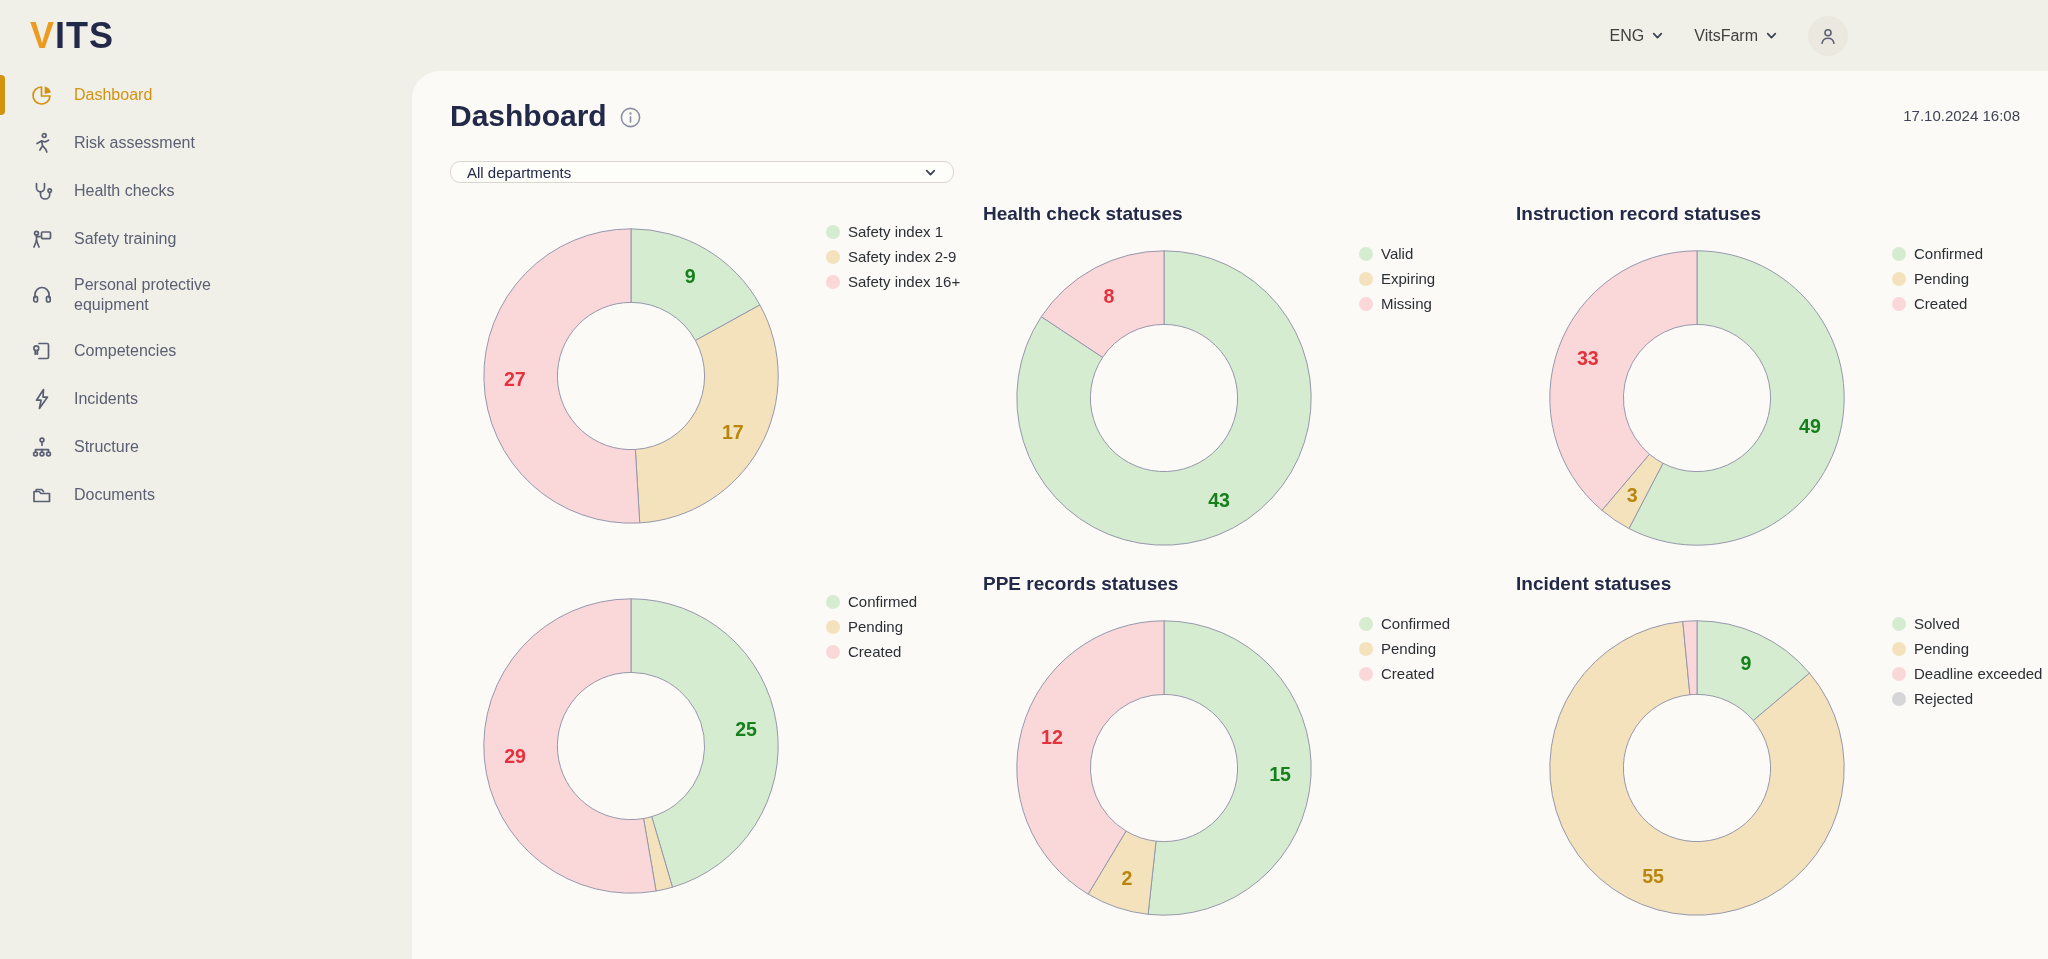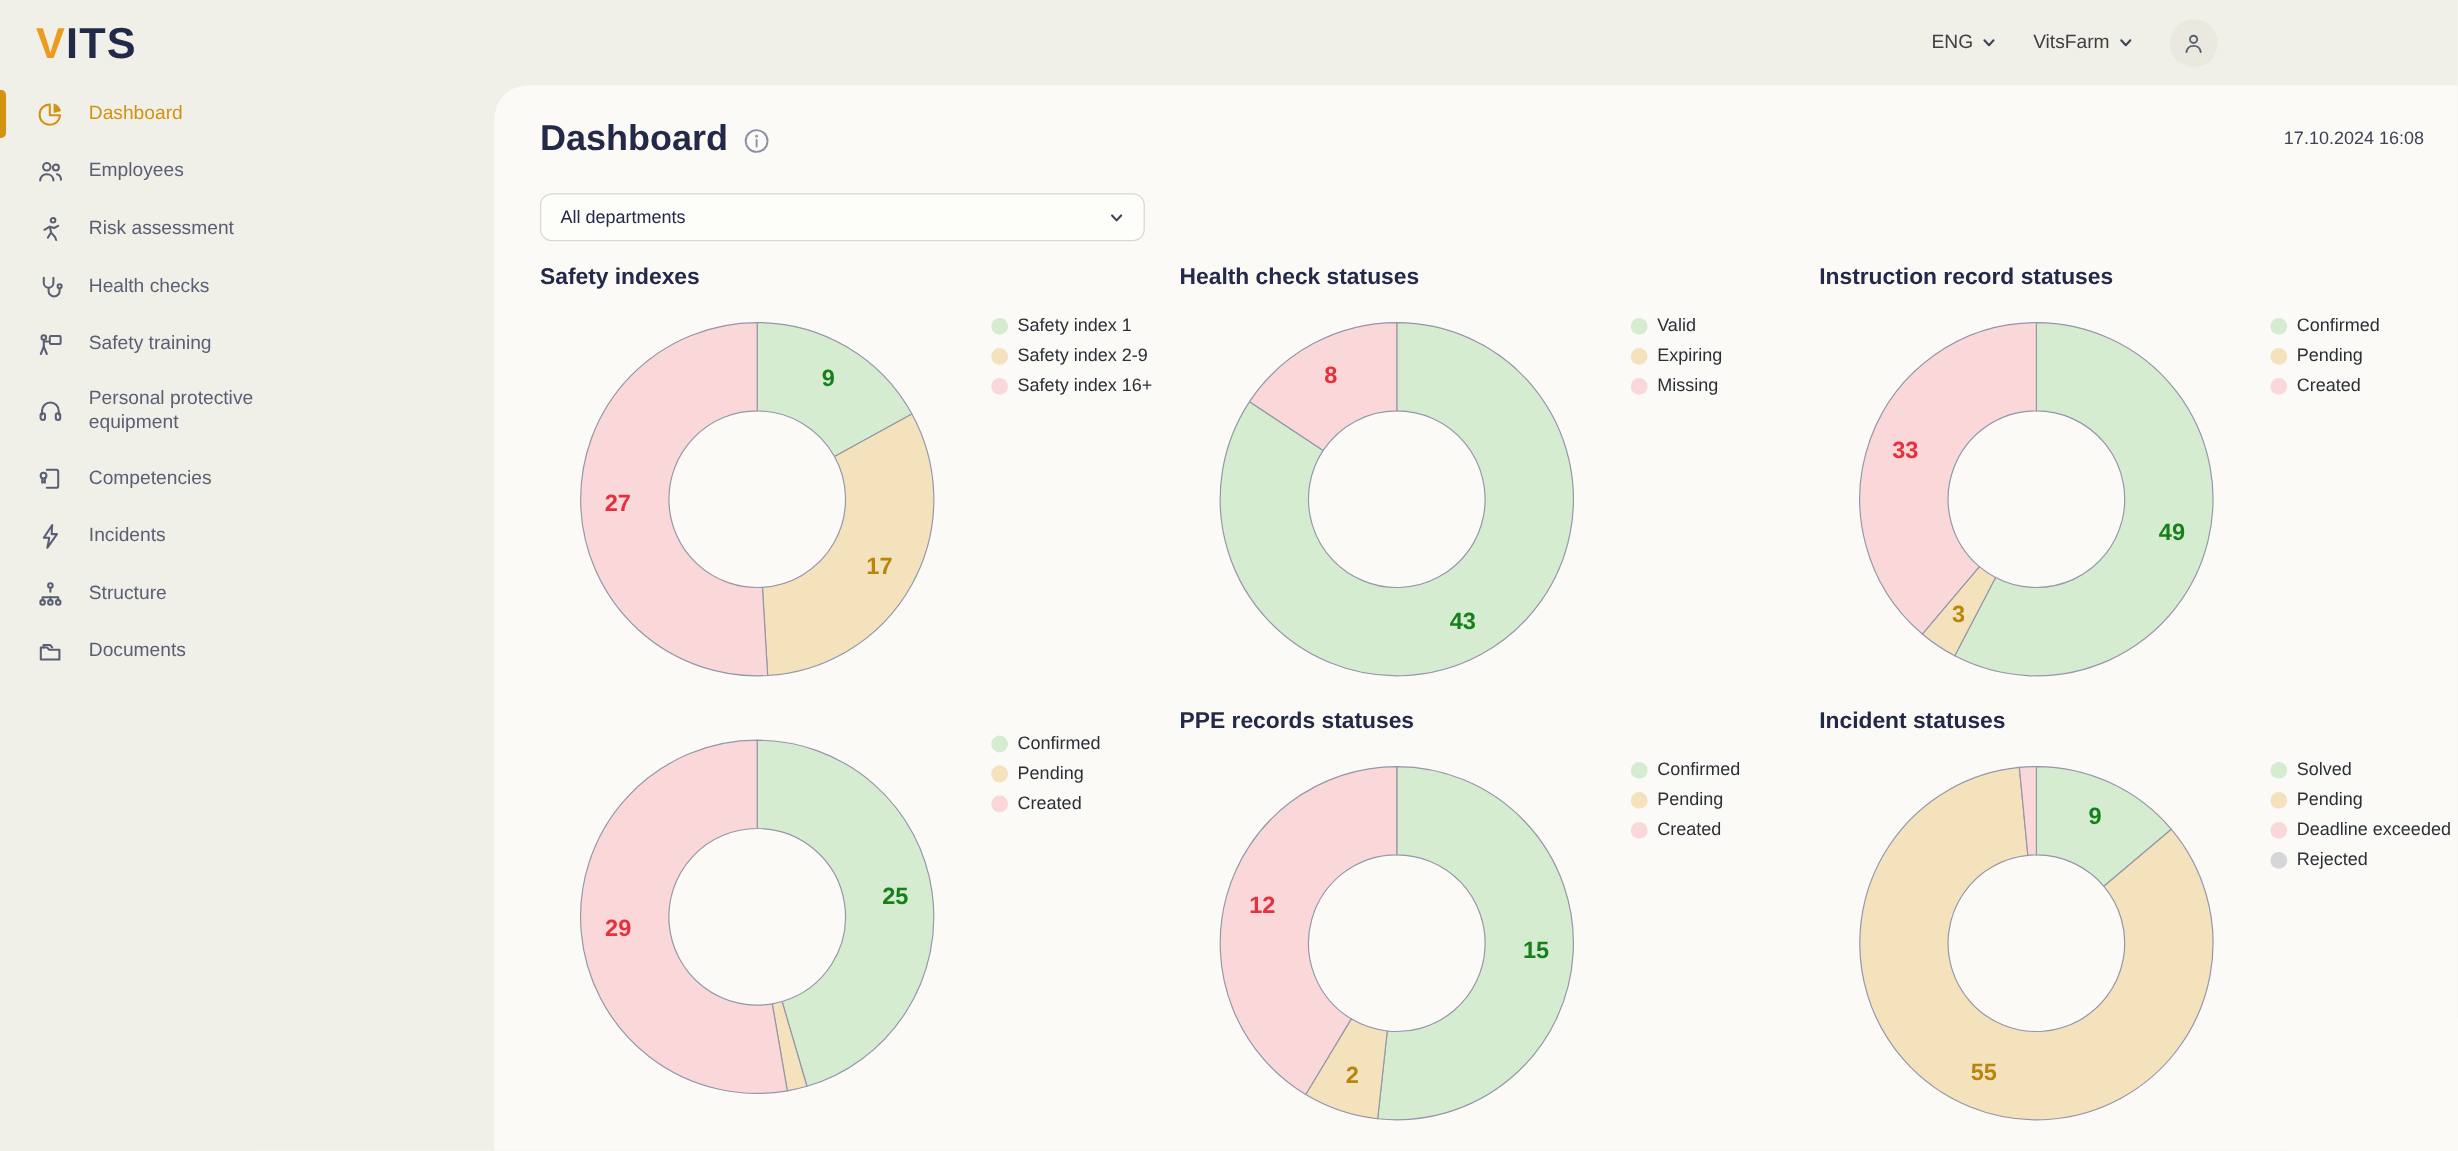--- a/index.html
+++ b/index.html
@@ -51,21 +51,21 @@
     position: absolute; top: 71px; left: 412px; right: 0; bottom: 0;
     background: #fbfaf6; border-top-left-radius: 28px;
     padding: 28px 0 0 38px;
   }
   .panel-head { display: flex; align-items: flex-start; justify-content: space-between; padding-right: 28px; }
   .title-wrap { display: flex; align-items: center; gap: 12px; }
   .page-title { font-size: 30px; font-weight: 700; color: #232949; }
   .info-icon { width: 23px; height: 23px; margin-top: 3px; cursor: pointer; }
   .timestamp { font-size: 15px; color: #3e4356; margin-top: 8px; }
   .filter {
-    margin-top: 28px; width: 504px; height: 40px;
+    margin-top: 28px; width: 504px; height: 22px;
     border: 1px solid #d9d7cf; border-radius: 10px; background: #fdfdfa;
     display: flex; align-items: center; justify-content: space-between;
     padding: 0 16px; font-size: 15px; color: #232949; cursor: pointer;
   }
   
   .charts {
     margin-top: 20px;
     display: grid; grid-template-columns: 533px 533px 533px; row-gap: 18px;
   }
   .chart-card h3 { font-size: 19px; font-weight: 700; color: #232949; }
@@ -108,29 +108,20 @@
     <div class="nav-item active">
       <span class="active-bar"></span>
       <svg class="nav-icon" viewBox="0 0 24 24" fill="none" stroke="currentColor" stroke-width="1.7" stroke-linecap="round" stroke-linejoin="round">
         <path d="M11.5 4a8.5 8.5 0 1 0 8.5 9h-8.5z"></path>
         <path d="M14.7 3.2a9 9 0 0 1 6.2 6.2l-6.2 1.7z" fill="currentColor" stroke="none"></path>
       </svg>
       <span class="nav-label">Dashboard</span>
     </div>
     <div class="nav-item">
       <svg class="nav-icon" viewBox="0 0 24 24" fill="none" stroke="currentColor" stroke-width="1.7" stroke-linecap="round" stroke-linejoin="round">
-        <circle cx="9" cy="8" r="3.1"></circle>
-        <path d="M3.5 19.5c0-3.2 2.4-5.3 5.5-5.3s5.5 2.1 5.5 5.3"></path>
-        <circle cx="16.6" cy="8.6" r="2.5"></circle>
-        <path d="M17.5 14.3c2 .5 3.3 2.1 3.3 4.4"></path>
-      </svg>
-      <span class="nav-label">Employees</span>
-    </div>
-    <div class="nav-item">
-      <svg class="nav-icon" viewBox="0 0 24 24" fill="none" stroke="currentColor" stroke-width="1.7" stroke-linecap="round" stroke-linejoin="round">
         <circle cx="14.2" cy="4.6" r="1.9"></circle>
         <path d="M7 12.5l4.5-2.6 3.6 1.1 3.4-1.8"></path>
         <path d="M11.5 10l1.1 4.8-2.7 4.2"></path>
         <path d="M12.6 14.8l3.2 3.6 1 2.6"></path>
       </svg>
       <span class="nav-label">Risk assessment</span>
     </div>
     <div class="nav-item">
       <svg class="nav-icon" viewBox="0 0 24 24" fill="none" stroke="currentColor" stroke-width="1.7" stroke-linecap="round" stroke-linejoin="round">
         <path d="M6.5 4.5v4.3a4 4 0 0 0 8 0V4.5"></path>
@@ -208,21 +199,20 @@
 
   <div class="filter">
     <span>All departments</span>
     <svg class="chev" viewBox="0 0 12 12" fill="none" stroke="#3e4356" stroke-width="1.6" stroke-linecap="round" stroke-linejoin="round">
         <path d="M2.5 4.2 6 8l3.5-3.8"></path>
       </svg>
   </div>
 
   <div class="charts" id="charts">
       <div class="chart-card">
-        <h3>Safety indexes</h3>
         <div class="chart-body">
           <svg class="donut" viewBox="0 0 320 320">
             <path d="M160.00 10.00 A150 150 0 0 1 291.36 87.58 L225.68 123.79 A75 75 0 0 0 160.00 85.00 Z" fill="#d6ecd0" stroke="#9496aa" stroke-width="1" stroke-linejoin="round"></path>
             <path d="M291.36 87.58 A150 150 0 0 1 168.89 309.74 L164.44 234.87 A75 75 0 0 0 225.68 123.79 Z" fill="#f4e2bd" stroke="#9496aa" stroke-width="1" stroke-linejoin="round"></path>
             <path d="M168.89 309.74 A150 150 0 1 1 160.00 10.00 L160.00 85.00 A75 75 0 1 0 164.44 234.87 Z" fill="#fad8d9" stroke="#9496aa" stroke-width="1" stroke-linejoin="round"></path>
             <text x="220.3" y="58.0" text-anchor="middle" dominant-baseline="central" font-size="20" font-weight="bold" fill="#15801c">9</text>
             <text x="263.8" y="217.2" text-anchor="middle" dominant-baseline="central" font-size="20" font-weight="bold" fill="#b8860b">17</text>
             <text x="41.6" y="163.5" text-anchor="middle" dominant-baseline="central" font-size="20" font-weight="bold" fill="#e3323d">27</text>
           </svg>
           <div class="legend">

